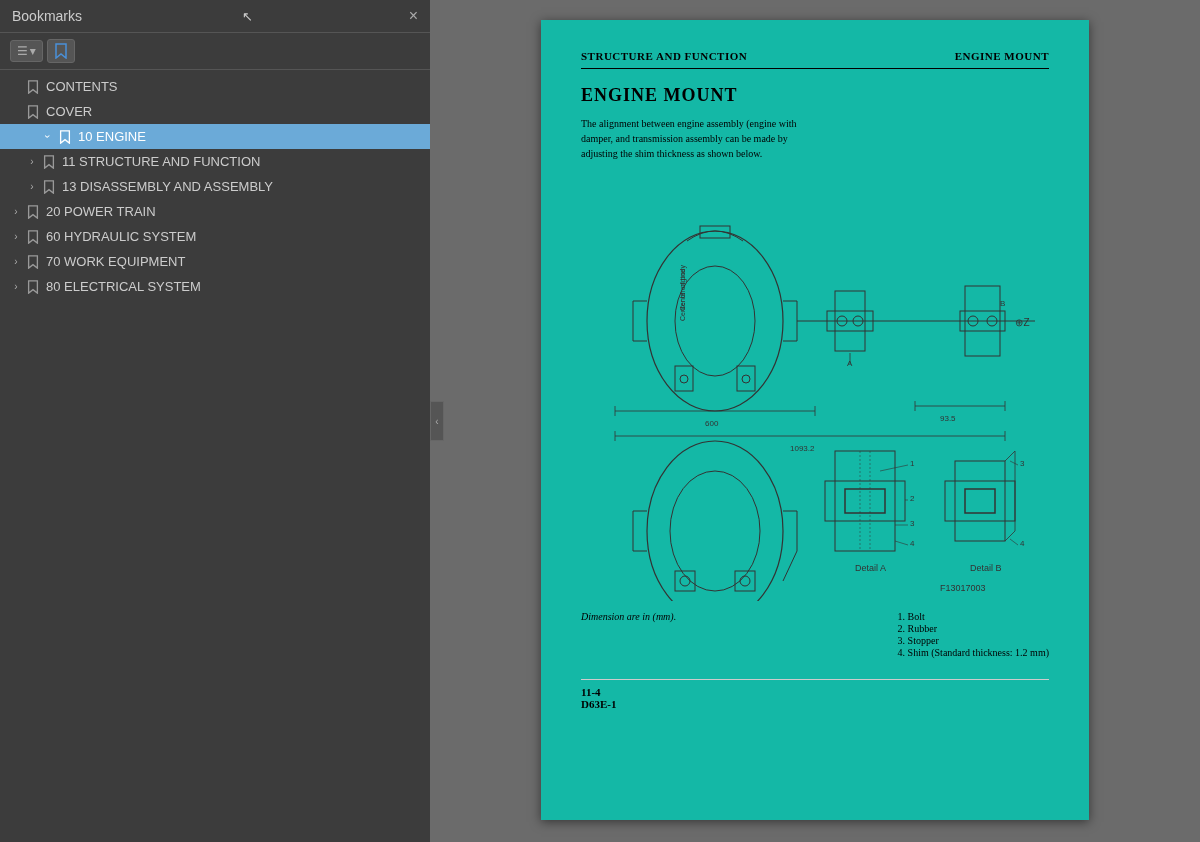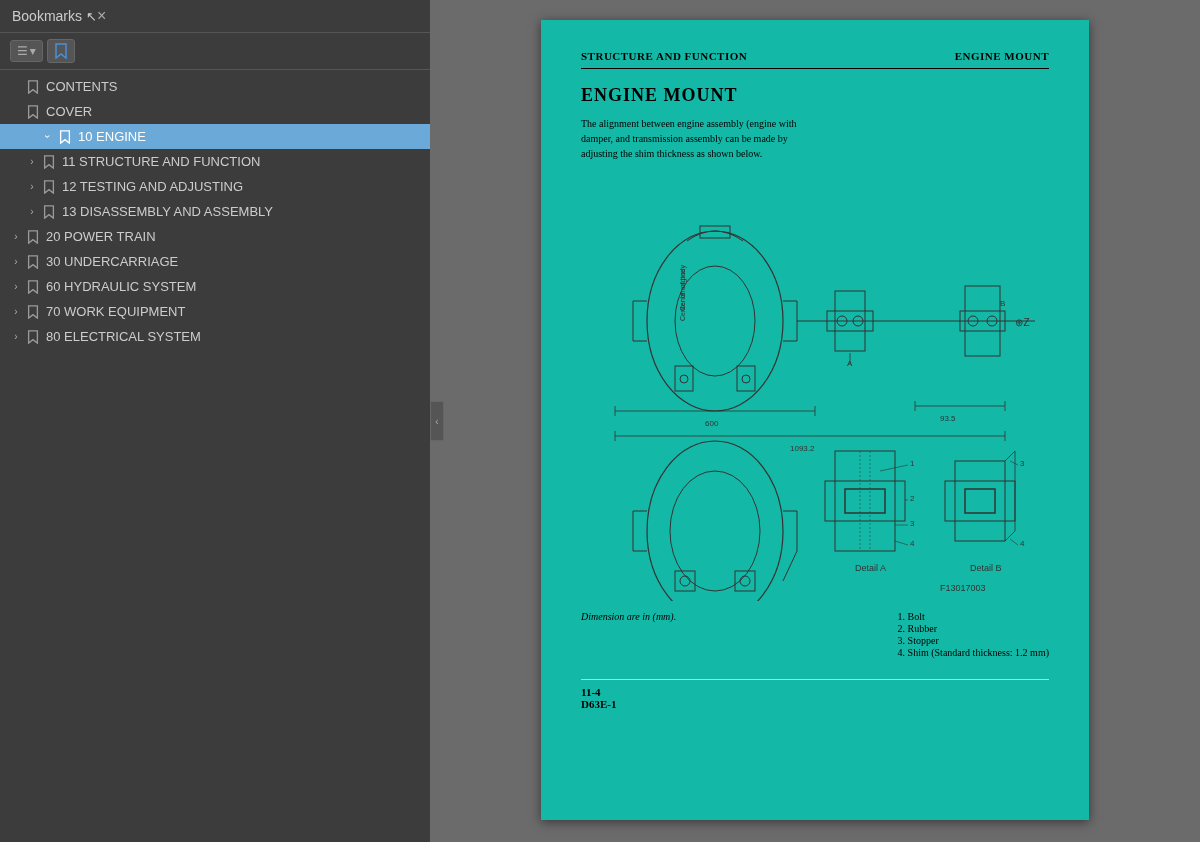--- a/index.html
+++ b/index.html
@@ -12,23 +12,25 @@
       background: #3c3c3c;
       display: flex;
       flex-direction: column;
       height: 100%;
       position: relative;
     }
 
     #sidebar-header {
       display: flex;
       align-items: center;
+      justify-content: space-between;
       padding: 8px 12px;
       background: #3c3c3c;
       border-bottom: 1px solid #555;
+      gap: 36px;
     }
 
     #sidebar-title {
       color: #ccc;
       font-size: 14px;
       font-weight: normal;
     }
 
     #sidebar-close {
       color: #aaa;
@@ -289,59 +291,41 @@
     <div class="bookmark-item indent-1">
       <span class="expand-arrow arrow-right"></span>
       <span class="bookmark-icon">
         <svg viewBox="0 0 14 16">
             <path d="M2 1h10v14l-5-4-5 4V1z" fill="none" stroke="#999" stroke-width="1.5"></path>
           </svg>
       </span>
       <span class="label">11 STRUCTURE AND FUNCTION</span>
     </div>
 
+
     <div class="bookmark-item indent-1">
       <span class="expand-arrow arrow-right"></span>
       <span class="bookmark-icon">
         <svg viewBox="0 0 14 16">
             <path d="M2 1h10v14l-5-4-5 4V1z" fill="none" stroke="#999" stroke-width="1.5"></path>
           </svg>
       </span>
-      <span class="label">12 TESTING AND ADJUSTING</span>
-    </div>
-
-    <div class="bookmark-item indent-1">
-      <span class="expand-arrow arrow-right"></span>
-      <span class="bookmark-icon">
-        <svg viewBox="0 0 14 16">
-            <path d="M2 1h10v14l-5-4-5 4V1z" fill="none" stroke="#999" stroke-width="1.5"></path>
-          </svg>
-      </span>
       <span class="label">13 DISASSEMBLY AND ASSEMBLY</span>
     </div>
 
     <div class="bookmark-item">
       <span class="expand-arrow arrow-right"></span>
       <span class="bookmark-icon">
         <svg viewBox="0 0 14 16">
             <path d="M2 1h10v14l-5-4-5 4V1z" fill="none" stroke="#999" stroke-width="1.5"></path>
           </svg>
       </span>
       <span class="label">20 POWER TRAIN</span>
     </div>
 
-    <div class="bookmark-item">
-      <span class="expand-arrow arrow-right"></span>
-      <span class="bookmark-icon">
-        <svg viewBox="0 0 14 16">
-            <path d="M2 1h10v14l-5-4-5 4V1z" fill="none" stroke="#999" stroke-width="1.5"></path>
-          </svg>
-      </span>
-      <span class="label">30 UNDERCARRIAGE</span>
-    </div>
 
     <div class="bookmark-item">
       <span class="expand-arrow arrow-right"></span>
       <span class="bookmark-icon">
         <svg viewBox="0 0 14 16">
             <path d="M2 1h10v14l-5-4-5 4V1z" fill="none" stroke="#999" stroke-width="1.5"></path>
           </svg>
       </span>
       <span class="label">60 HYDRAULIC SYSTEM</span>
     </div>

